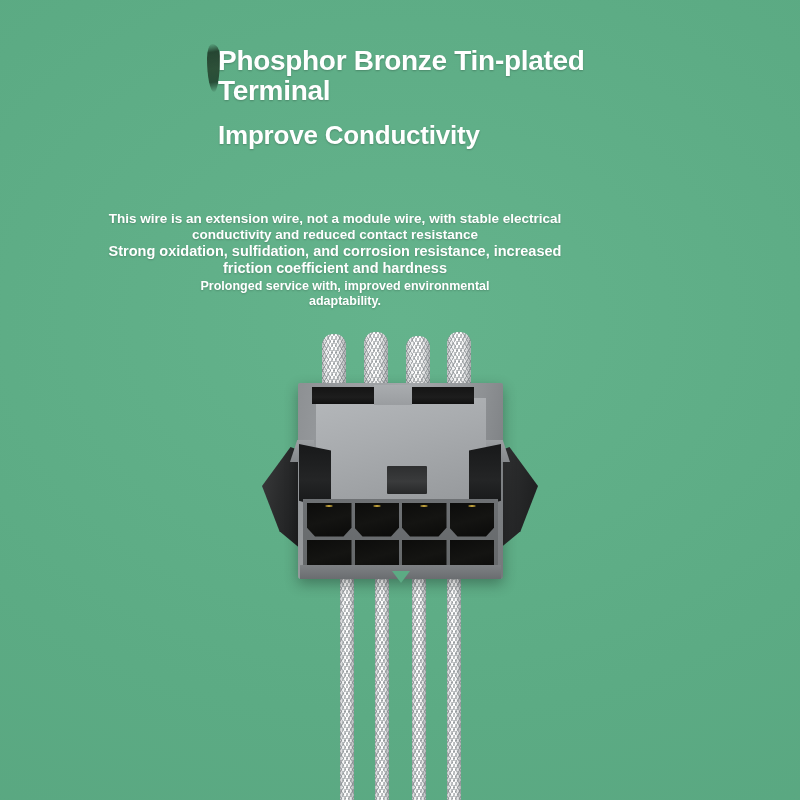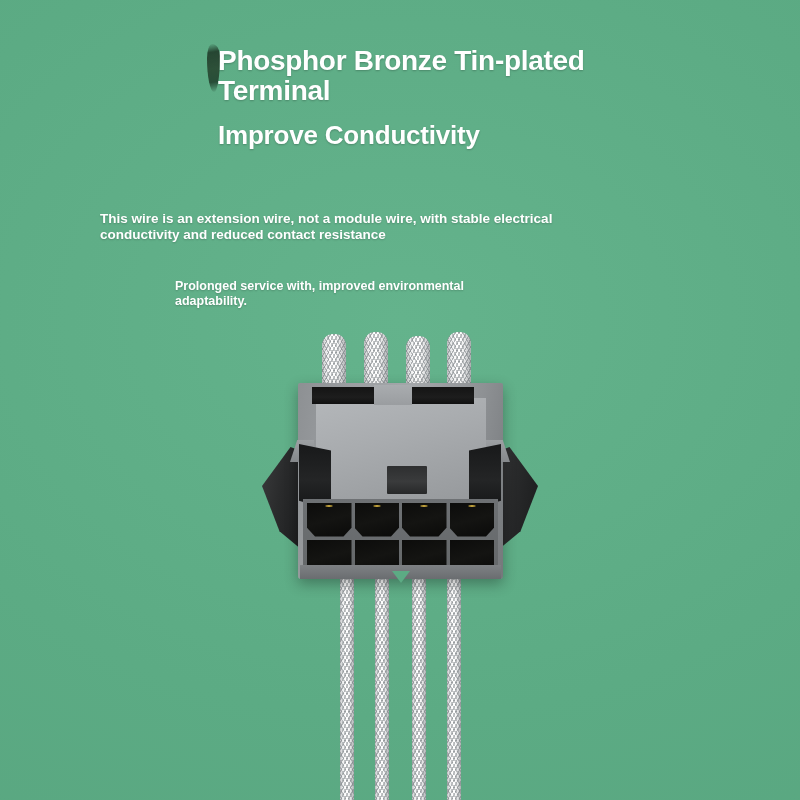--- a/index.html
+++ b/index.html
@@ -43,21 +43,21 @@
     background:
       linear-gradient(170deg, rgba(30,55,38,0.0) 0%, rgba(28,52,36,0.85) 18%,
                       rgba(40,70,48,0.9) 52%, rgba(22,45,30,0.75) 78%, rgba(30,55,38,0) 100%);
     border-radius:40% 60% 45% 55% / 30% 25% 75% 70%;
     filter:blur(0.4px);
   }
 
   .para {
     position:absolute; color:#ffffff; font-weight:bold;
     text-shadow:0 1px 2px rgba(0,0,0,0.20);
-    text-align:left; line-height:1.18;
+    text-align:center; line-height:1.18;
   }
   .para-1 { left:100px; top:211px; width:470px; font-size:13.5px; }
   .para-2 { left:100px; top:243px; width:470px; font-size:14.5px; }
   .para-3 { left:175px; top:279px; width:340px; font-size:12.5px; }
 
   
   #assembly { position:absolute; left:0; top:0; width:800px; height:800px; }
 
   
   .cable {
@@ -168,20 +168,21 @@
 <section id="copy">
 
   <span class="mark"></span>
 
   <h1 class="title">Phosphor Bronze Tin-plated Terminal</h1>
 
   <h2 class="subtitle">Improve Conductivity</h2>
 
   <p class="para para-1">This wire is an extension wire, not a module wire, with stable electrical conductivity and reduced contact resistance</p>
 
+  <p class="para para-2">Strong oxidation, sulfidation, and corrosion resistance, increased friction coefficient and hardness</p>
 
   <p class="para para-3">Prolonged service with, improved environmental adaptability.</p>
 </section>
 
 <section id="assembly">
 
   <div class="cable cable-top" style="left:322px; top:334px; width:24px; height:56px;"></div>
   <div class="cable cable-top" style="left:364px; top:332px; width:24px; height:58px;"></div>
   <div class="cable cable-top" style="left:406px; top:336px; width:24px; height:54px;"></div>
   <div class="cable cable-top" style="left:447px; top:332px; width:24px; height:58px;"></div>

